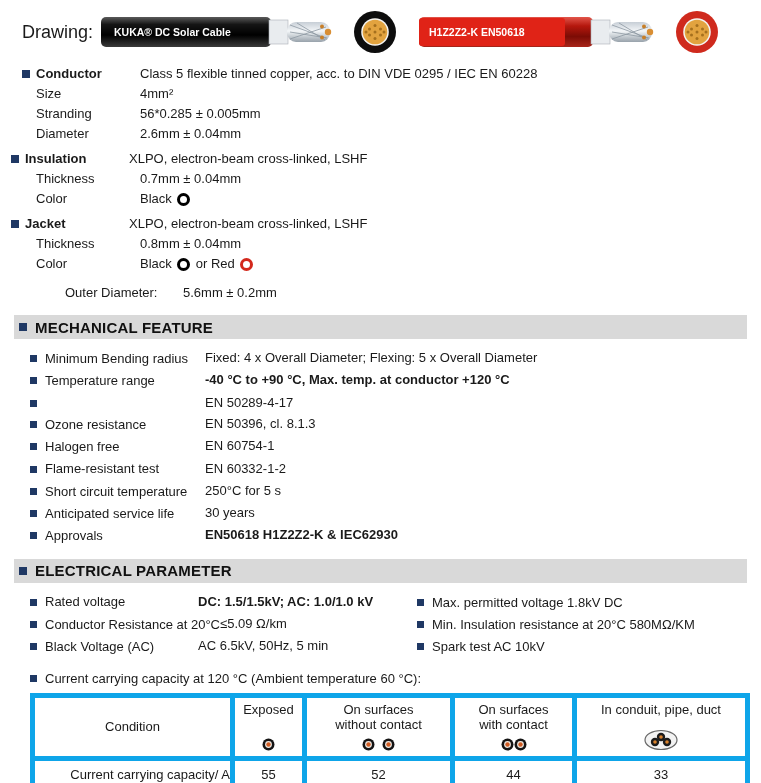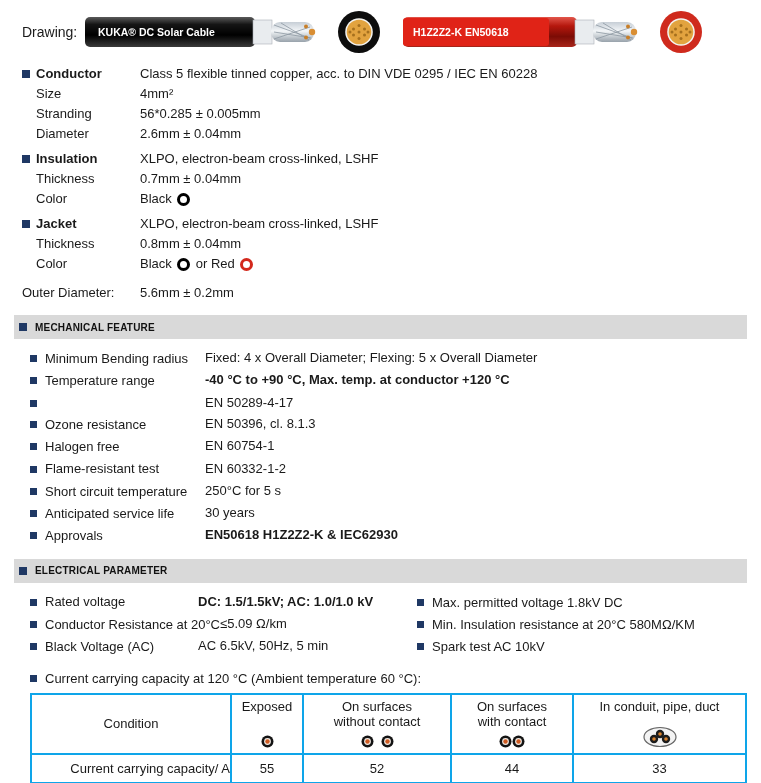--- a/index.html
+++ b/index.html
@@ -2,57 +2,57 @@
 <html><head>
 <meta charset="utf-8">
 <style>
   html,body{margin:0;padding:0;background:#fff;}
   .page{
     width:761px;height:783px;box-sizing:border-box;overflow:hidden;
     font-family:"Liberation Sans", sans-serif;font-size:13px;color:#1a1a1a;background:#fff;
   }
   
   .drawing-row{display:flex;align-items:center;padding:8px 8px 2px 22px;height:48px;}
-  .drawing-label{font-size:14px;margin-right:8px;white-space:nowrap;}
+  .drawing-label{font-size:18px;margin-right:8px;white-space:nowrap;}
   .cable-svg{flex:0 0 auto;}
   .cs-svg{flex:0 0 auto;margin-left:8px;}
   .cable2{margin-left:22px;}
   
   .construction{margin-top:6px;}
   .crow{display:flex;line-height:20px;padding-left:22px;}
-  .group{margin-top:5px;}
+  .group{margin-top:5px;padding-left:11px;}
   .clabel{min-width:118px;display:flex;align-items:center;}
   .clabel.title{font-weight:bold;}
   .clabel .sq{margin-right:6px;}
   .clabel.sub{padding-left:14px;box-sizing:border-box;}
   .cvalue{display:flex;align-items:center;}
   .sq{width:8px;height:8px;background:#1f3864;display:inline-block;flex:0 0 auto;}
   .donut{width:13px;height:13px;border-radius:50%;box-sizing:border-box;border:3.5px solid #000;background:#fff;display:inline-block;margin-left:5px;vertical-align:-2px;flex:0 0 auto;}
   .donut.red{border-color:#d3281c;}
-  .outer-d{margin-top:9px;}
+  .outer-d{margin-top:9px;margin-left:43px;}
   
   .bar{background:#d9d9d9;height:24px;display:flex;align-items:center;margin:12px 14px 8px 14px;}
   .bar .sq{margin:0 8px 0 5px;}
-  .bar-title{font-weight:bold;font-size:10px;letter-spacing:.2px;color:#111;}
+  .bar-title{font-weight:bold;font-size:15px;letter-spacing:.2px;color:#111;}
   
   .mrow{display:flex;padding-left:30px;line-height:21.5px;align-items:baseline;}
   .mlabel{min-width:175px;display:inline-flex;align-items:center;}
   .mlabel .sq{width:7px;height:7px;margin-right:8px;}
   .bv{font-weight:bold;}
   .elec-cols{display:flex;align-items:flex-start;}
   .elec-left{width:415px;}
   .elec-left .mlabel{min-width:168px;}
   .erow{display:flex;padding-left:2px;line-height:22px;align-items:center;}
   .erow .sq{width:7px;height:7px;margin-right:8px;flex:0 0 auto;}
   .elec-right{padding-top:1px;}
   
   .cap-title{display:flex;align-items:center;padding-left:30px;margin:13px 0 7px 0;}
   .cap-title .sq{width:7px;height:7px;margin-right:8px;}
   table.cap{border-collapse:collapse;table-layout:fixed;width:715px;margin:0 0 0 30px;font-size:13px;}
-  table.cap td{border:2px solid #0ea5e9;padding:0;}
+  table.cap td{border:5px solid #0ea5e9;padding:0;}
   .hcell{height:58px;vertical-align:top;}
   .hcell-inner{display:flex;flex-direction:column;align-items:center;height:58px;padding-top:4px;box-sizing:border-box;}
   .hline{line-height:15px;text-align:center;}
   .icon-wrap{margin-top:auto;margin-bottom:5px;display:flex;align-items:center;}
   .icon-wrap.spaced{gap:7px;}
   .icon-wrap.touching{gap:0;}
   .cond-cell{vertical-align:middle;text-align:center;}
   .drow td{height:27px;text-align:center;vertical-align:middle;}
   .drow .rowlabel{text-align:right;padding-left:4px;}
 </style>

